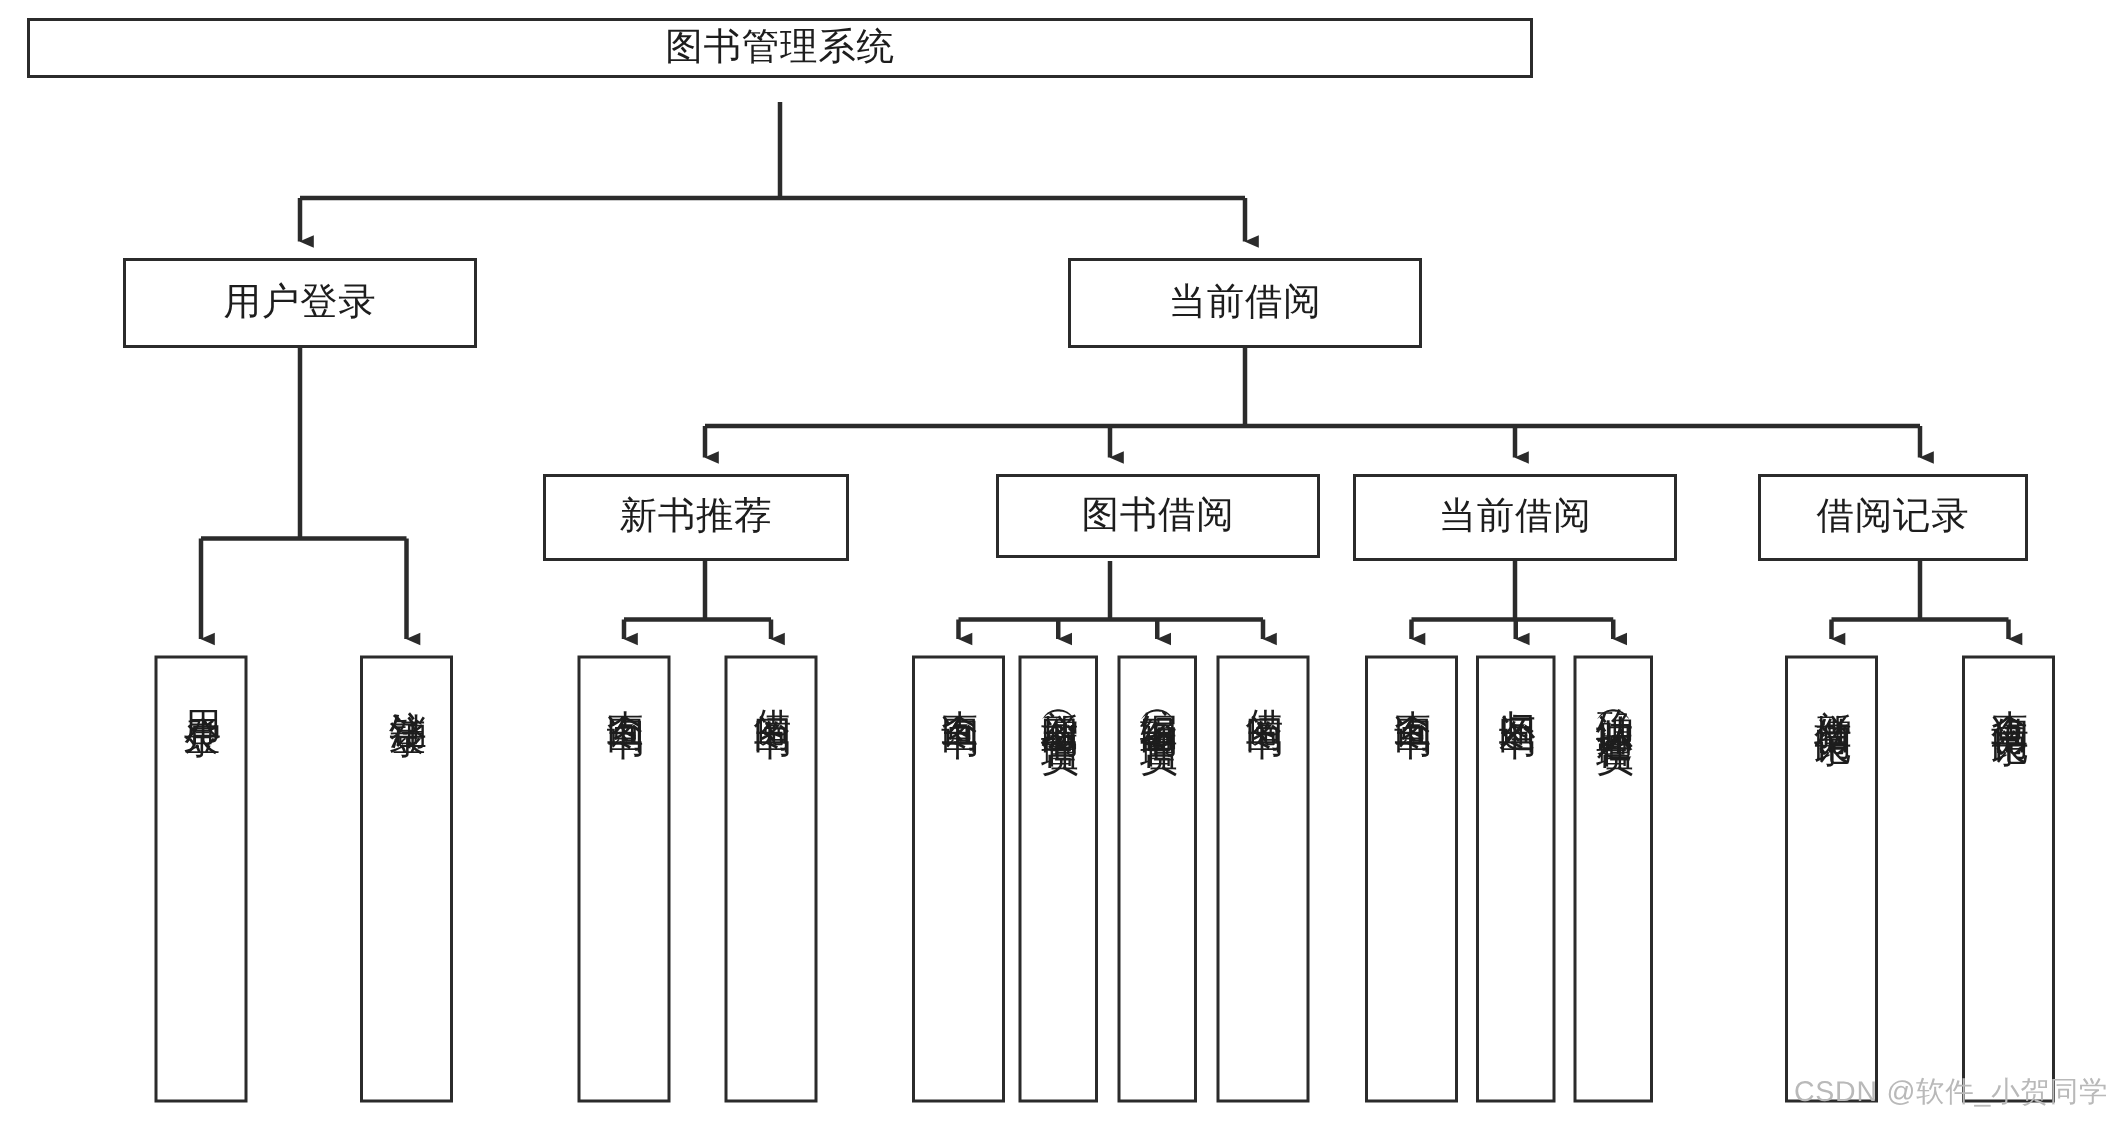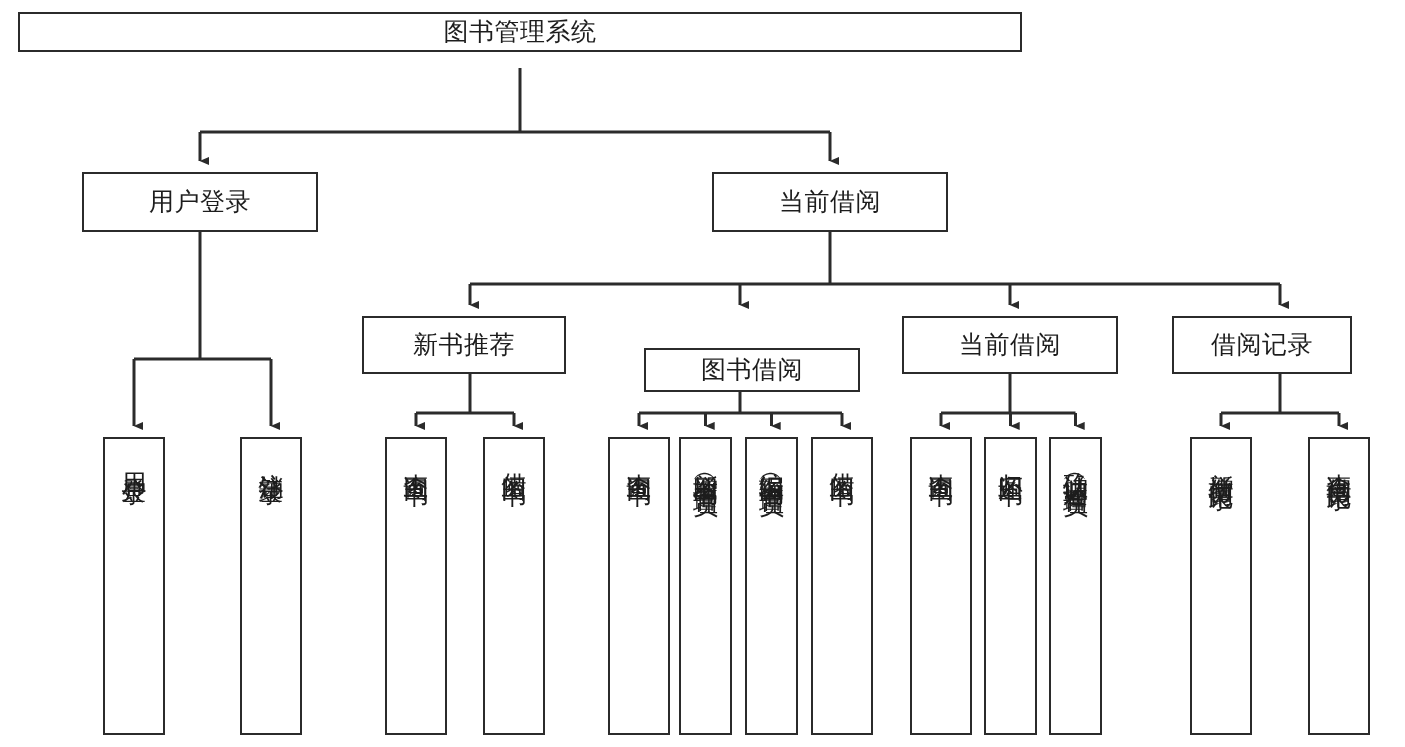--- a/index.html
+++ b/index.html
@@ -120,21 +120,21 @@
       </div>
       <div class="node h" style="left: 82px; top: 172px; width: 236px; height: 60px;">
         <span class="lbl">用户登录</span>
       </div>
       <div class="node h" style="left: 712px; top: 172px; width: 236px; height: 60px;">
         <span class="lbl">当前借阅</span>
       </div>
       <div class="node h" style="left: 362px; top: 316px; width: 204px; height: 58px;">
         <span class="lbl">新书推荐</span>
       </div>
-      <div class="node h" style="left: 644px; top: 316px; width: 216px; height: 44px; margin-top: 32px;">
+      <div class="node h" style="left: 664px; top: 316px; width: 216px; height: 56px;">
         <span class="lbl">图书借阅</span>
       </div>
       <div class="node h" style="left: 902px; top: 316px; width: 216px; height: 58px; font-family: Liberation Serif, serif;">
         <span class="lbl">当前借阅</span>
       </div>
       <div class="node h" style="left: 1172px; top: 316px; width: 180px; height: 58px;">
         <span class="lbl">借阅记录</span>
       </div>
       <div class="node v" style="left: 103px; top: 437px; width: 62px; height: 298px;">
         <span class="lbl">用户登录</span>
@@ -170,13 +170,14 @@
         <span class="lbl">确认归还（管理员）</span>
       </div>
       <div class="node v" style="left: 1190px; top: 437px; width: 62px; height: 298px;">
         <span class="lbl">新增借阅记录</span>
       </div>
       <div class="node v" style="left: 1308px; top: 437px; width: 62px; height: 298px;">
         <span class="lbl">查询借阅记录</span>
       </div>
     </div>
 
+  <div class="watermark" style="left:1196px; top:715px;">CSDN @软件_小贺同学</div>
 </div>
 
 </body></html>

